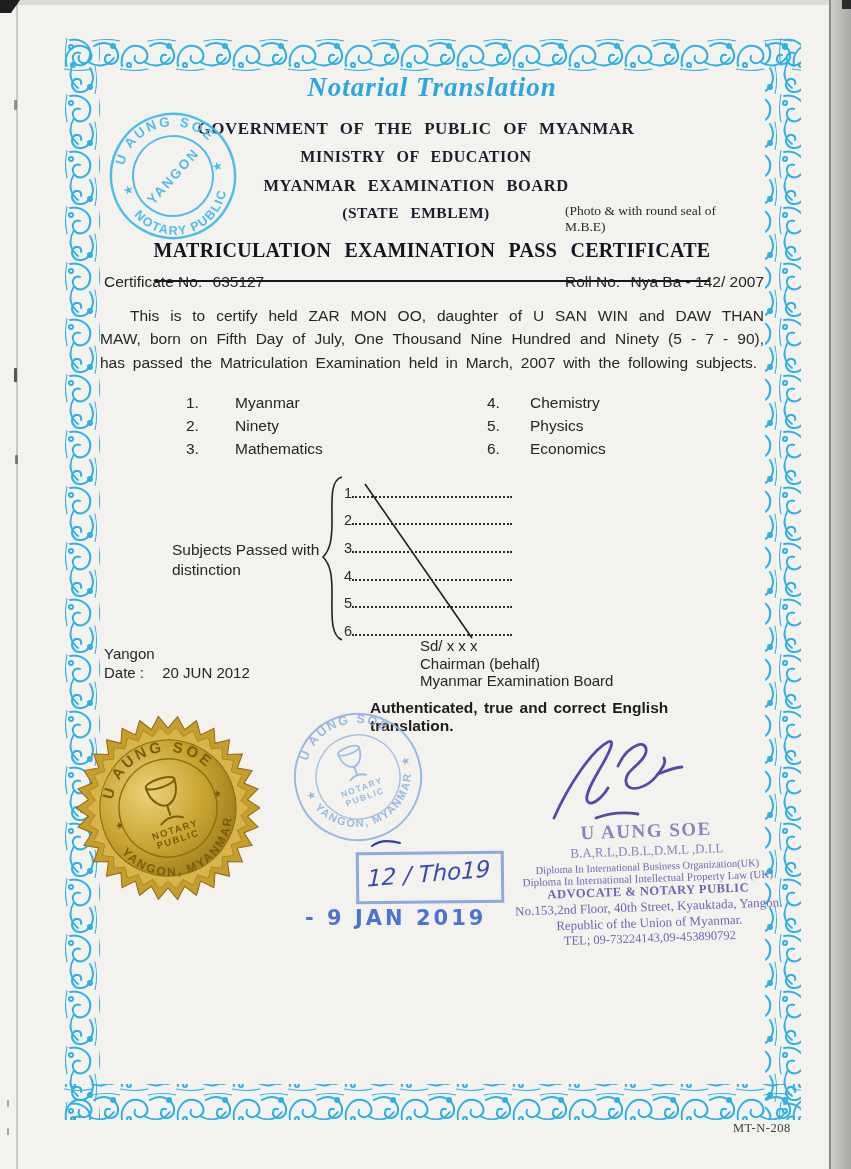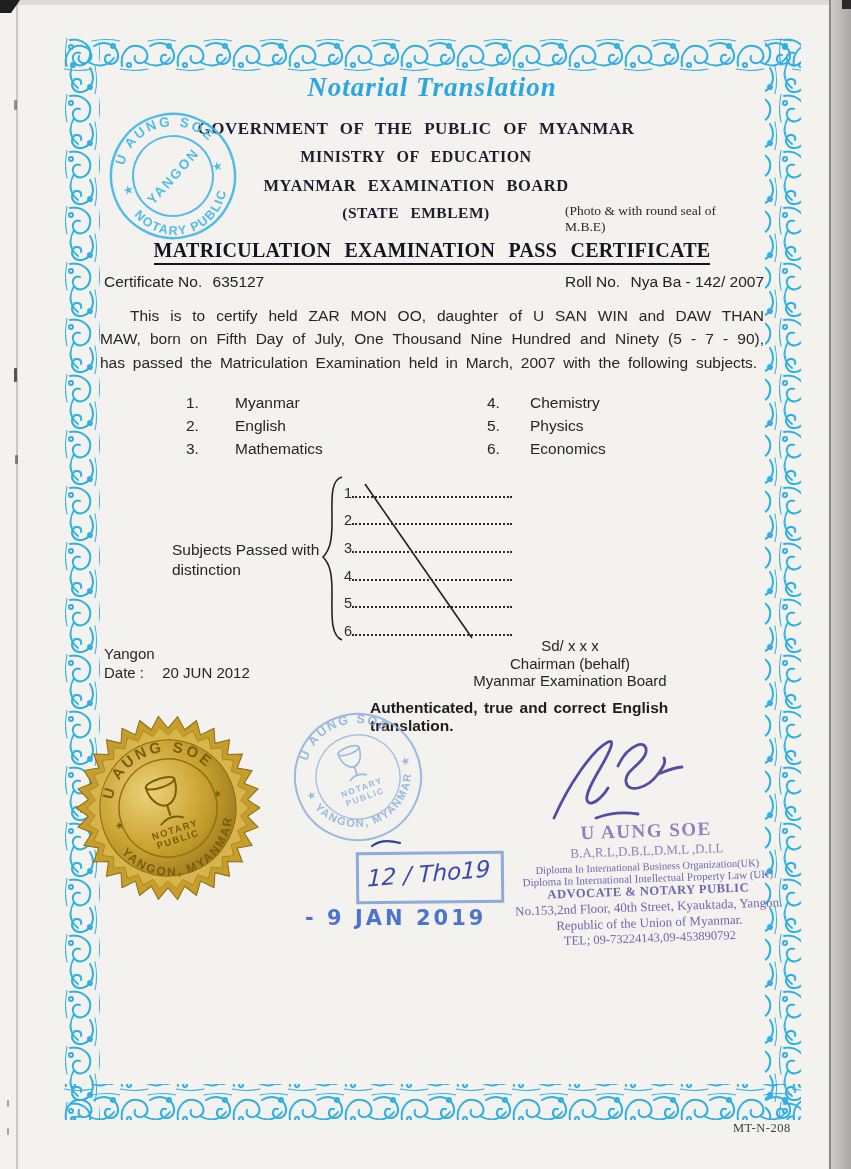--- a/index.html
+++ b/index.html
@@ -21,36 +21,36 @@
   .notarial{left:132px;top:72px;width:600px;text-align:center;
     font-family:"Liberation Serif",serif;font-style:italic;font-weight:bold;
     font-size:27px;color:#2aa7de;letter-spacing:1px;}
   .govline{left:100px;width:632px;text-align:center;font-family:"Liberation Serif",serif;
     font-weight:bold;color:#1d1d2c;letter-spacing:.5px;word-spacing:7px;}
   .photo-note{left:565px;top:203px;width:165px;font-family:"Liberation Serif",serif;
     font-size:13.5px;color:#2a2a2a;line-height:16px;}
   .cert-title{left:100px;top:239px;width:664px;text-align:center;}
   .cert-title span{display:inline-block;font-family:"Liberation Serif",serif;font-weight:bold;
     font-size:20px;color:#151521;letter-spacing:.3px;word-spacing:8px;
-    border-bottom:2.5px solid #151521;padding-bottom:1px;}
+    border-bottom:2.5px solid #151521;padding-bottom:18px;}
   .cert-row{left:104px;top:273px;width:660px;display:flex;justify-content:space-between;
     font-size:15.5px;color:#232323;}
   .b{font-weight:normal;}
   .body-par{left:100px;top:304px;width:664px;font-size:15.5px;line-height:23.4px;
     color:#262626;text-align:justify;text-indent:30px;word-spacing:3.5px;margin:0;}
   .subjects{left:186px;top:394px;width:520px;display:grid;
     grid-template-columns:49px 252px 43px auto;grid-auto-rows:22.8px;
     font-size:15.5px;color:#262626;}
   .dist-label{left:172px;top:540px;width:170px;font-size:15.5px;color:#262626;line-height:20px;}
   .dist-lines{left:344px;top:472px;width:168px;}
   .dist-row{display:flex;align-items:flex-end;height:27.7px;}
   .dist-row .dnum{font-size:14.5px;color:#2c2c2c;line-height:14px;}
   .dist-row .dots{flex:1;border-bottom:2.6px dotted #2c2c2c;margin-bottom:2px;}
   .issue{left:104px;top:644px;width:240px;font-size:15px;color:#262626;line-height:19px;}
-  .sd-block{left:420px;top:637px;width:300px;text-align:center;font-size:15px;
+  .sd-block{left:420px;top:637px;width:300px;text-align:left;font-size:15px;
     color:#262626;line-height:17.5px;}
   .auth-line{left:370px;top:699px;width:372px;text-align:left;font-size:15.5px;
     font-weight:bold;color:#1d1d1d;word-spacing:2px;}
   .notary-block{left:512px;top:820px;width:272px;text-align:center;color:#6f66b0;
     transform:rotate(-2deg);font-family:"Liberation Serif",serif;}
   .nb-name{font-size:19px;font-weight:bold;letter-spacing:1.5px;color:#8a83bd;}
   .nb-deg{font-size:13px;color:#8a83bd;margin-top:1px;}
   .nb-dip1{font-size:10.5px;margin-top:2px;}
   .nb-dip2{font-size:11px;}
   .nb-role{font-size:12.5px;font-weight:bold;letter-spacing:.5px;}
@@ -162,21 +162,21 @@
   </div>
 
   <p class="abs body-par"><span>This is to certify held </span><span class="b">ZAR MON OO</span><span>, daughter of </span><span class="b">U SAN WIN</span><span> and </span><span class="b">DAW THAN MAW,</span><span> born on Fifth Day of July, One Thousand Nine Hundred and Ninety (5 - 7 - 90), has passed the Matriculation Examination held in March, 2007 with the following subjects.</span></p>
 
   <div class="abs subjects">
     <span>1.</span>
     <span>Myanmar</span>
     <span>4.</span>
     <span>Chemistry</span>
     <span>2.</span>
-    <span>English</span>
+    <span>Ninety</span>
     <span>5.</span>
     <span>Physics</span>
     <span>3.</span>
     <span>Mathematics</span>
     <span>6.</span>
     <span>Economics</span>
   </div>
 
   <div class="abs dist-label">
     <div>Subjects Passed with</div>

